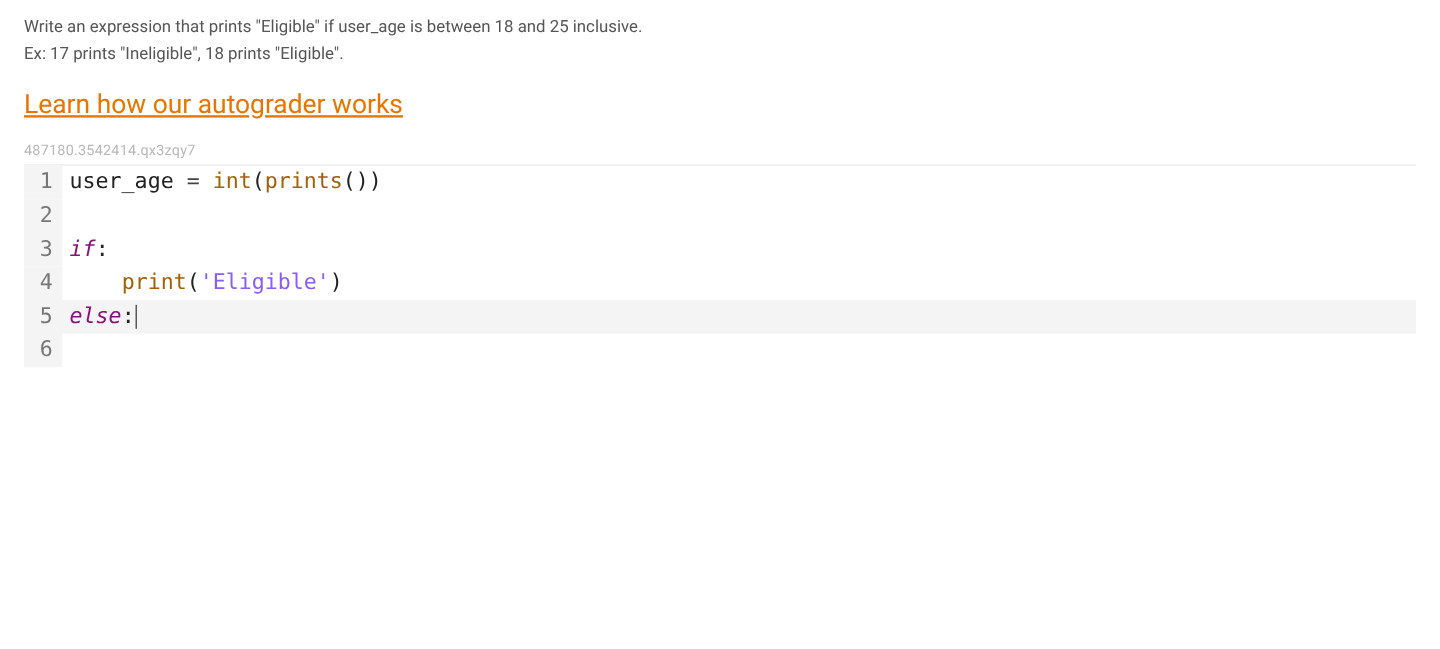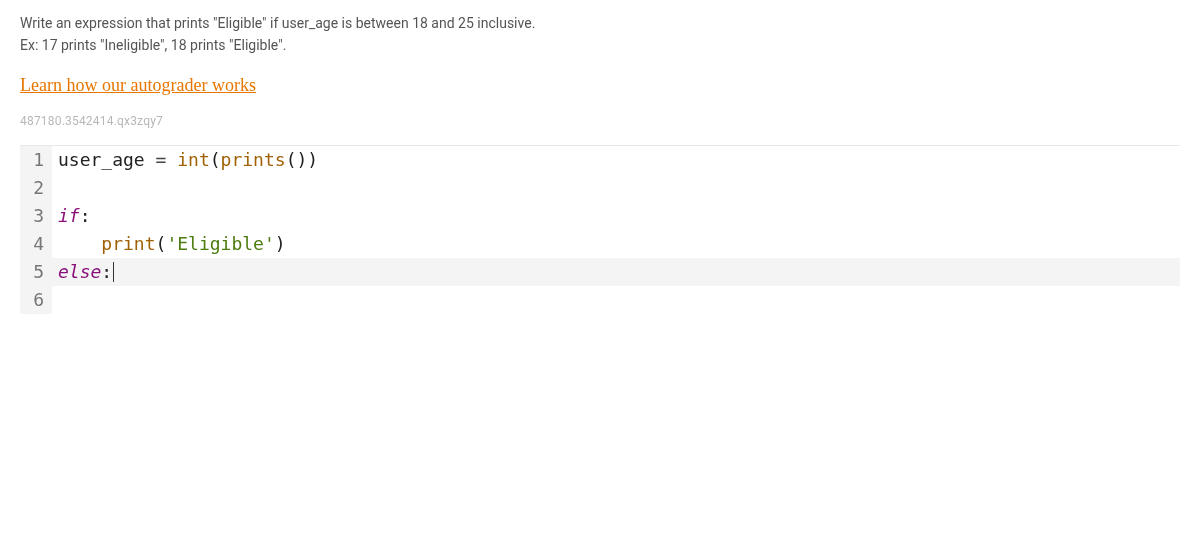--- a/index.html
+++ b/index.html
@@ -23,30 +23,29 @@
       line-height: 1.6;
       color: #555555;
       margin-bottom: 18px;
     }
     .prompt-line {
       display: block;
     }
     .learn-link {
       display: inline-block;
       color: #e87500;
-      font-size: 18px;
+      font-size: 22px;
       text-decoration: underline;
       margin-bottom: 18px;
       cursor: pointer;
-      font-family: Liberation Serif, serif;
     }
     .question-id {
       font-size: 12px;
       color: #b8b8b8;
-      margin-bottom: 17px;
+      margin-bottom: 5px;
       letter-spacing: 0.2px;
     }
     .editor {
       border-top: 1px solid #e8e8e8;
       font-family: "Menlo", "Monaco", "Consolas", monospace;
       font-size: 18px;
       line-height: 1.55;
     }
     .code-line {
       display: flex;
@@ -69,21 +68,21 @@
       align-items: center;
       justify-content: flex-end;
     }
     .code {
       padding-left: 6px;
       white-space: pre;
       color: #222222;
     }
     .tok-func { color: #a16207; }
     .tok-keyword { color: #8a0f7a; font-style: italic; }
-    .tok-string { color: #4d7c0f; }
+    .tok-string { color: #8b5cf6; }
     .tok-op { color: #444444; }
     .cursor {
       display: inline-block;
       width: 1px;
       height: 1.1em;
       background: #333333;
       vertical-align: text-bottom;
       margin-left: 1px;
     }
   </style>

